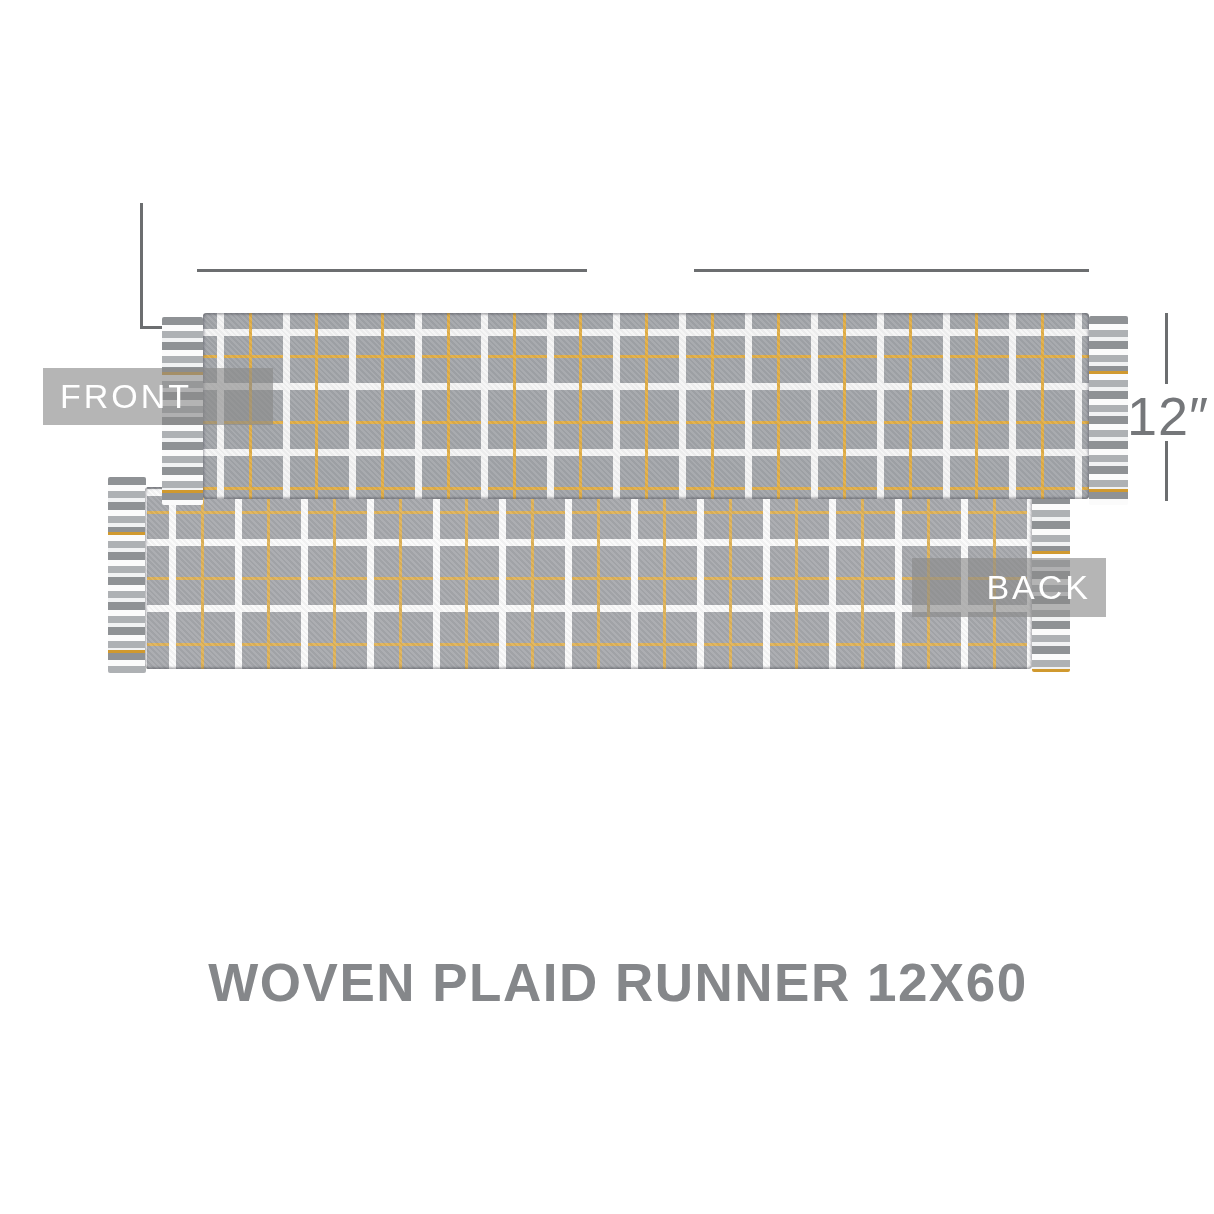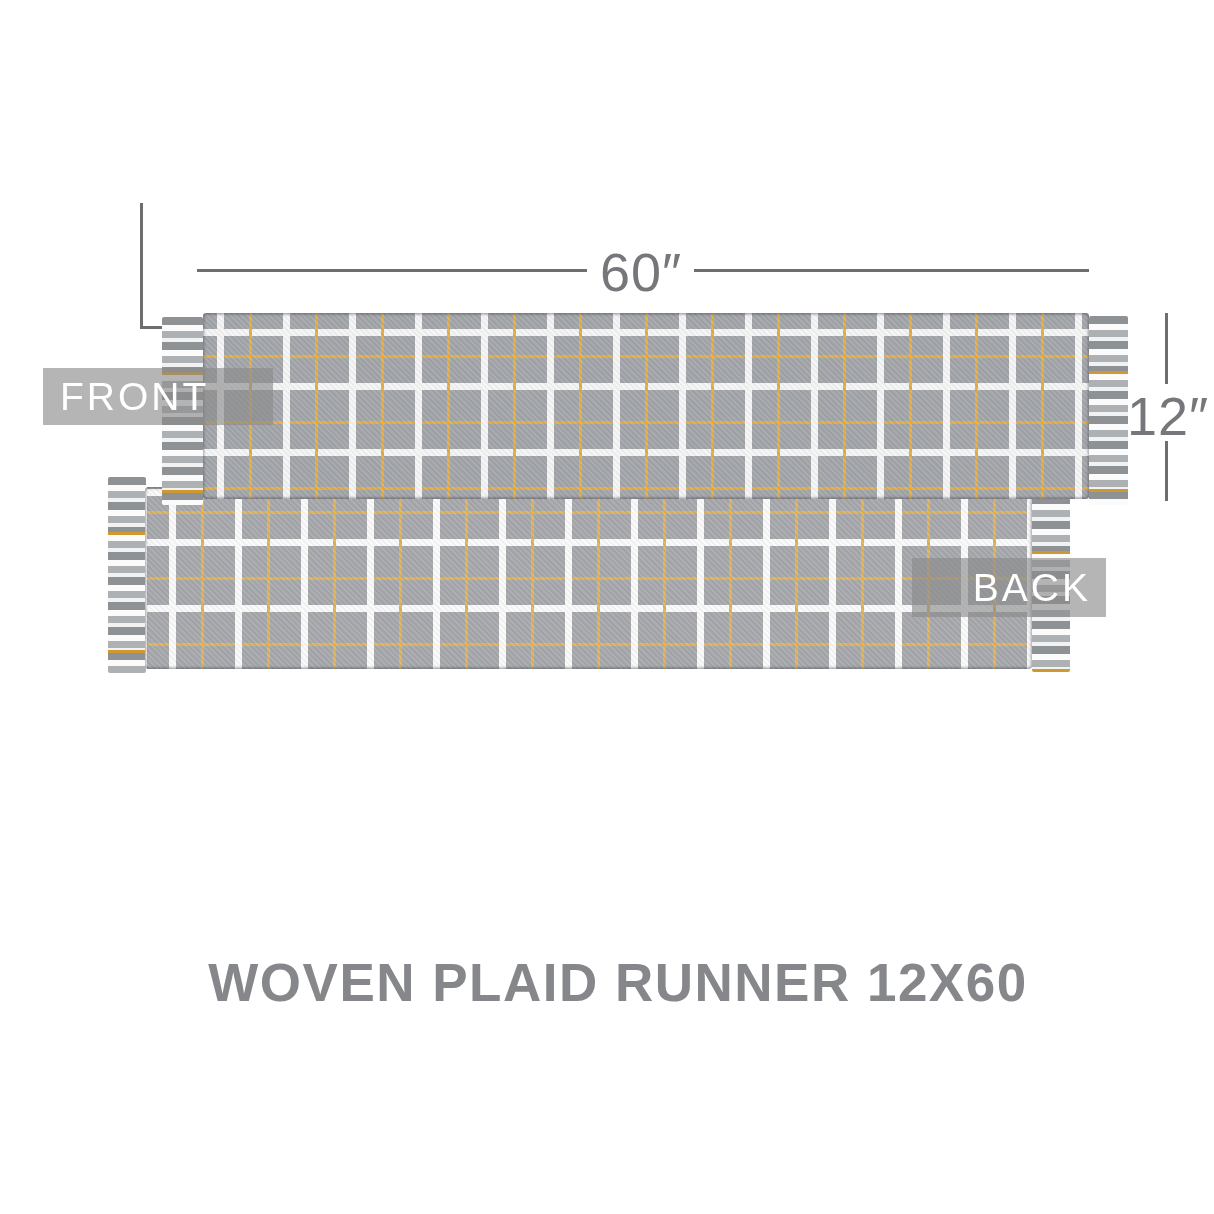--- a/index.html
+++ b/index.html
@@ -56,21 +56,21 @@
     position:absolute;
     background-image:
       repeating-linear-gradient(180deg, transparent 0 55px, var(--fringe_yellow) 55px 58px, transparent 58px 118px),
       repeating-linear-gradient(180deg, var(--fringe_dark) 0 8px, var(--fringe_white) 8px 14px, var(--fringe_mid) 14px 21px, #f1f2f3 21px 25px);
     border-radius:2px;
   }
 
   
   .badge{
     position:absolute; background:var(--badge_bg);
-    color:var(--badge_text); font-size:39px; font-weight:300;
+    color:var(--badge_text); font-size:34px; font-weight:300;
     letter-spacing:3px; white-space:nowrap;
   }
   .badge-front{ left:43px; top:368px; width:230px; height:57px; line-height:57px; padding-left:17px; box-sizing:border-box; }
   .badge-back { left:912px; top:558px; width:194px; height:59px; line-height:59px; text-align:right; padding-right:15px; box-sizing:border-box; }
 
   
   .title{
     position:absolute; left:0; top:952px; width:100%;
     text-align:center; font-size:53px; font-weight:700;
     letter-spacing:1.5px; color:var(--title_gray); white-space:nowrap;margin-left:11px;
@@ -78,21 +78,20 @@
 </style>
 </head>
 <body>
 
 <div class="canvas">
 
   <div class="line" style="left:140px; top:203px; width:3px; height:126px;"></div>
   <div class="line" style="left:140px; top:326px; width:23px; height:3px;"></div>
 
   <div class="line" style="left:197px; top:269px; width:390px; height:3px;"></div>
-  <div class="anno-text dim-label dim60-label">60″</div>
   <div class="line" style="left:694px; top:269px; width:395px; height:3px;"></div>
 
   <div class="line" style="left:1165px; top:313px; width:3px; height:71px;"></div>
   <div class="anno-text dim-label dim12-label">12″</div>
   <div class="line" style="left:1165px; top:441px; width:3px; height:60px;"></div>
 
   <div class="runner back">
     <div class="fringe" style="left:108px; top:477px; width:38px; height:196px;"></div>
     <div class="fabric" style="left:145px; top:487px; width:887px; height:182px;"></div>
     <div class="fringe" style="left:1032px; top:496px; width:38px; height:176px;"></div>

